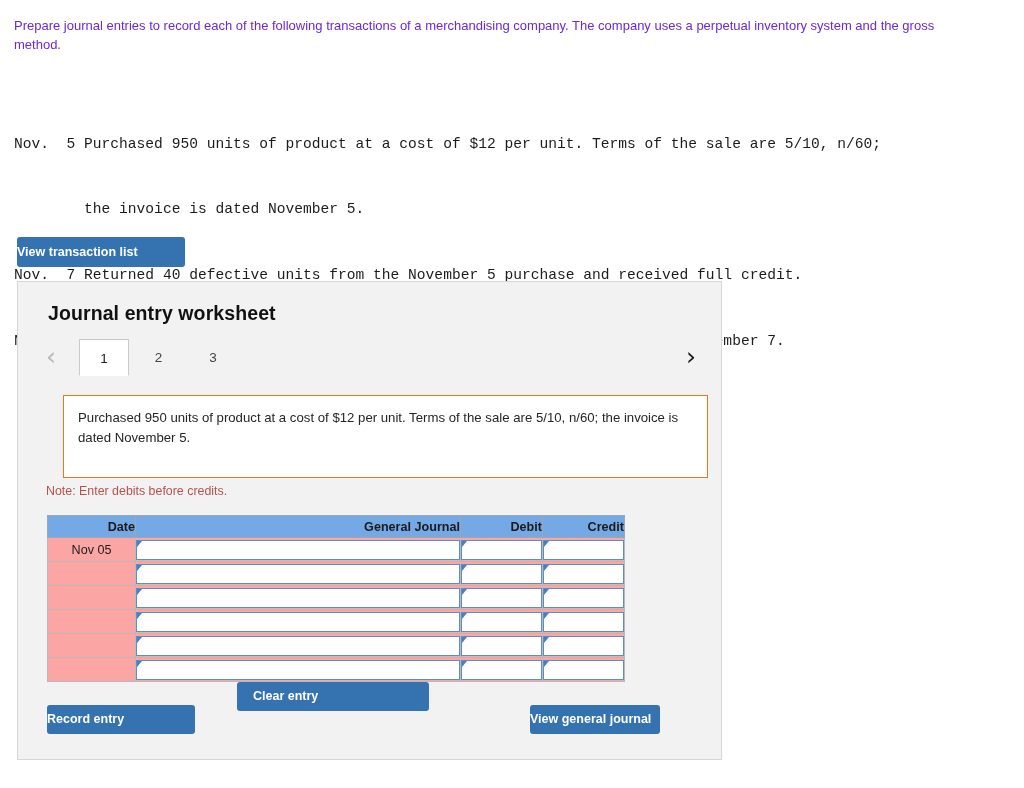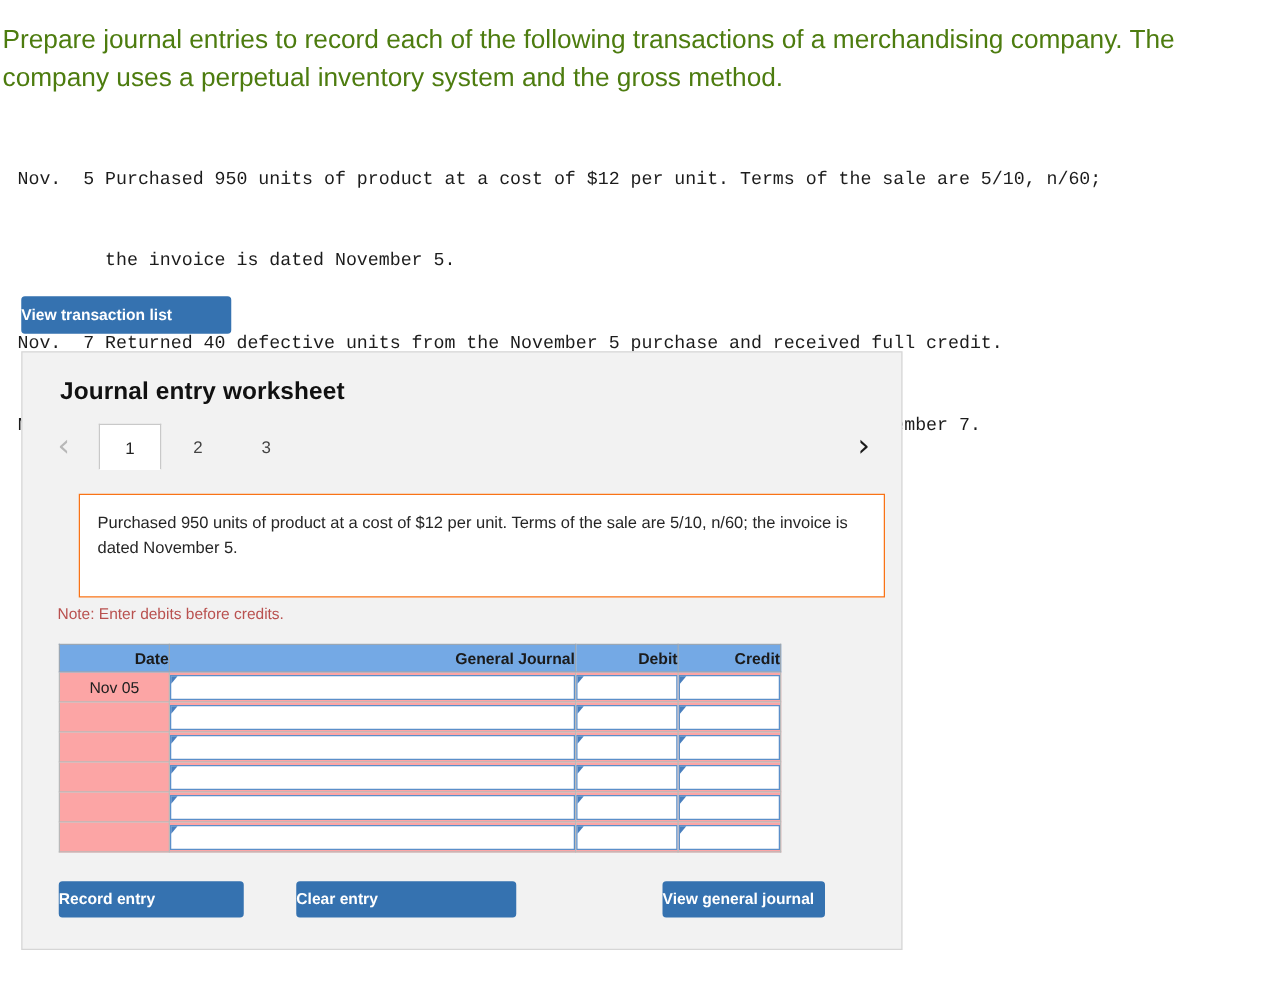--- a/index.html
+++ b/index.html
@@ -13,26 +13,26 @@
     height: 788px;
     font-family: "Liberation Sans", sans-serif;
     color: #222222;
     overflow: hidden;
     position: relative;
   }
 
   
   .intro {
     position: absolute;
-    left: 2px;
+    left: 14px;
     top: 16px;
     width: 960px;
-    font-size: 21px;
+    font-size: 13px;
     line-height: 1.48;
-    color: #4d7c0f;
+    color: #6d28d9;
   }
 
   
   .txn-list {
     position: absolute;
     left: 14px;
     top: 90px;
     font-family: "Liberation Mono", "DejaVu Sans Mono", monospace;
     font-size: 14.6px;
     line-height: 1.5;
@@ -220,24 +220,25 @@
     position: absolute;
     left: 29px;
     top: 423px;
     width: 148px;
     height: 29px;
     line-height: 29px;
   }
   .btn-clear {
     position: absolute;
     left: 219px;
-    top: 423px;
+    top: 400px;
     width: 176px;
     height: 29px;
     line-height: 29px;
+    padding-left: 16px;
   }
   .btn-viewgj {
     position: absolute;
     left: 512px;
     top: 423px;
     width: 130px;
     height: 29px;
     line-height: 29px;
   }
 </style>

